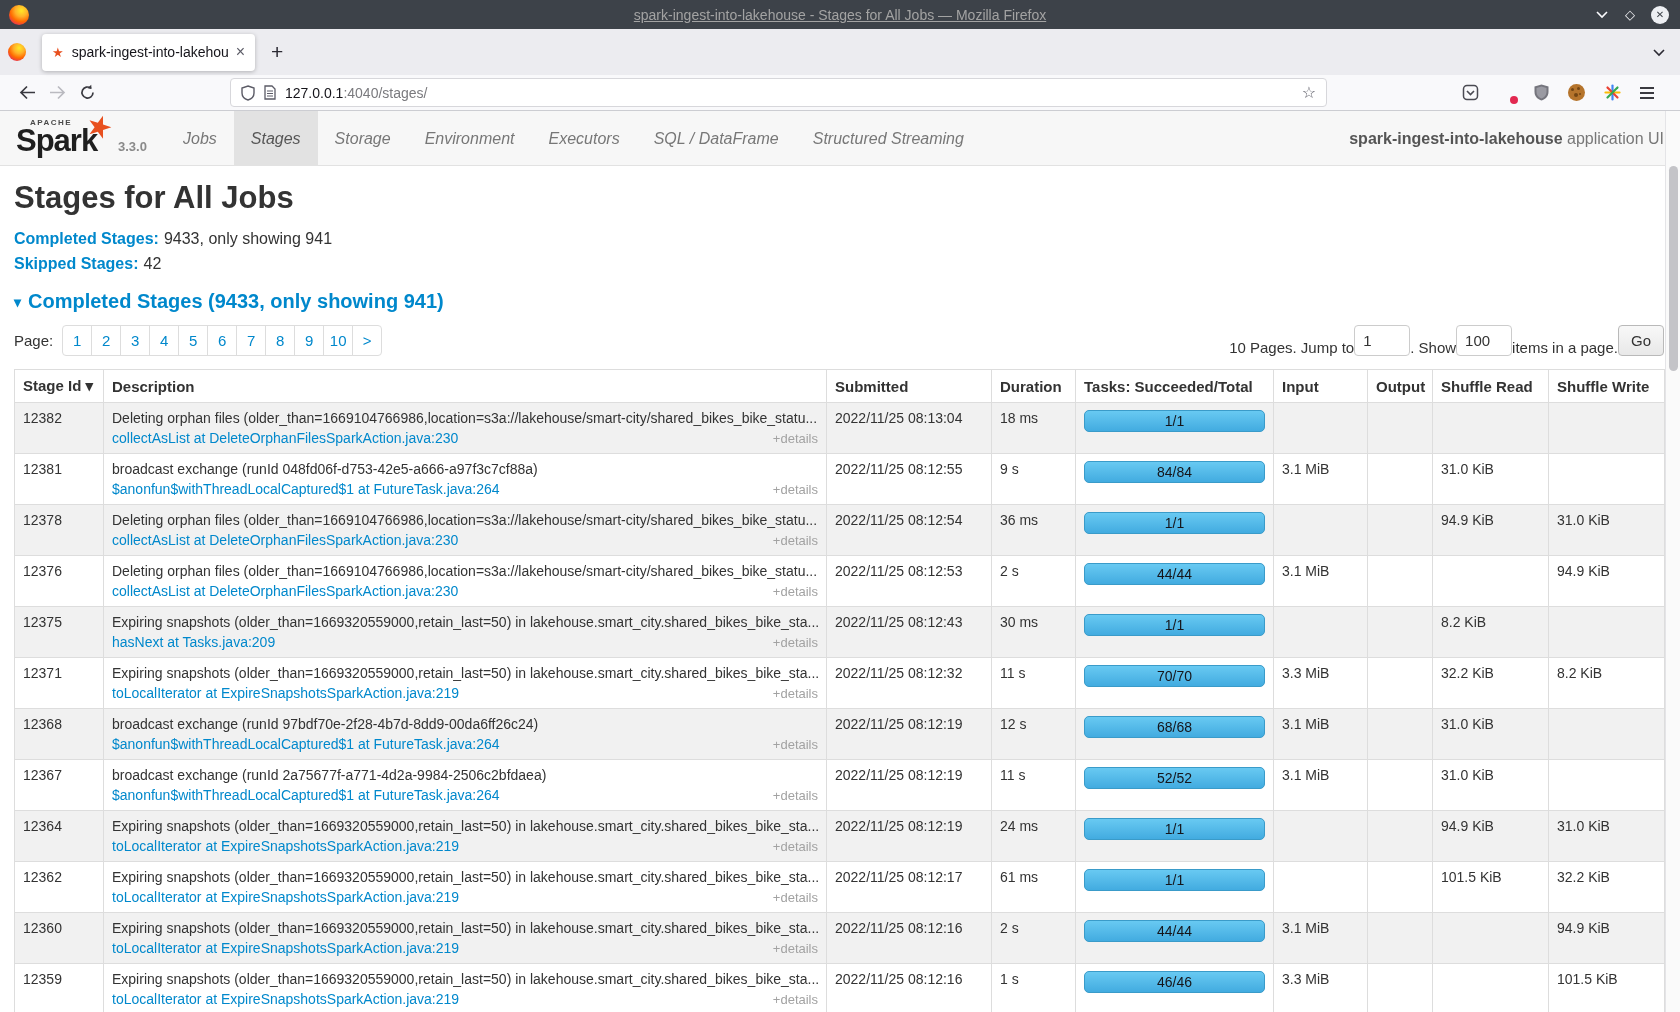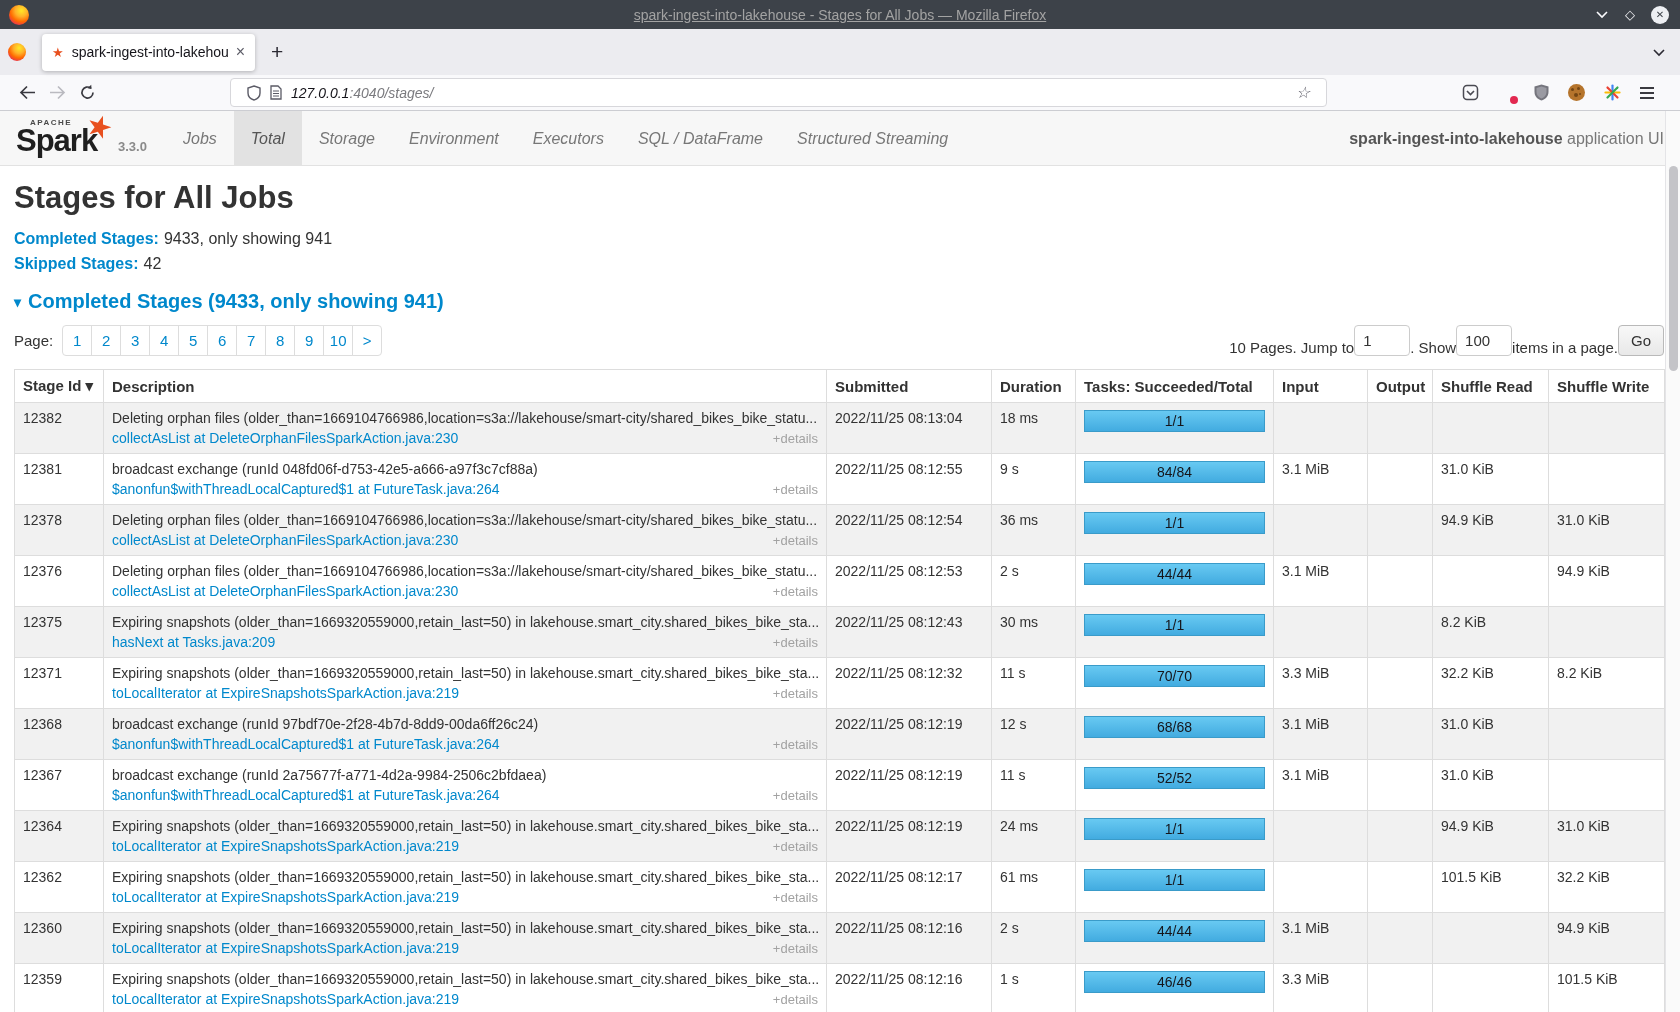--- a/index.html
+++ b/index.html
@@ -19,21 +19,21 @@
   .tabbar{height:46px;background:#ececf0;display:flex;align-items:center;}
   .tab{display:flex;align-items:center;gap:8px;background:#fff;border-radius:4px;height:37px;width:213px;padding:0 10px;margin-left:16px;box-shadow:0 1px 4px rgba(0,0,0,.25);font-size:14px;color:#15141a;}
   .favicon{color:#e8501f;font-size:13px;flex:none;}
   .tab-title{flex:1;white-space:nowrap;overflow:hidden;}
   .tab-close{color:#5b5b66;font-size:16px;flex:none;}
   .newtab{font-size:21px;color:#2b2a33;margin-left:16px;}
   .tab-chevron{margin-left:auto;margin-right:14px;}
 
   .toolbar{height:36px;background:#f9f9fb;border-bottom:1px solid #cccdd2;display:flex;align-items:center;padding:0 12px;}
   .navbtn{width:30px;display:flex;justify-content:center;flex:none;}
-  .urlbox{display:flex;align-items:center;height:29px;width:1097px;margin-left:128px;background:#fff;border:1px solid #d7d7db;border-radius:4px;padding:0 16px;gap:9px;font-style:italic;}
+  .urlbox{display:flex;align-items:center;height:29px;width:1097px;margin-left:128px;background:#fff;border:1px solid #d7d7db;border-radius:4px;padding:0 10px;gap:9px;}
   .url-text{font-size:14px;color:#15141a;}
   .url-text .muted{color:#7a7a7e;}
   .url-star{margin-left:auto;color:#5b5b66;font-size:16px;}
   .ext-icons{display:flex;align-items:center;gap:19px;margin-left:auto;padding-right:14px;}
   .badge-wrap{position:relative;width:17px;height:17px;}
   .mask-circle{width:17px;height:17px;border-radius:50%;background:#45454d;position:relative;overflow:hidden;}
   .mask-circle:after{content:"";position:absolute;left:2px;right:2px;top:6px;height:4px;border-radius:2px;background:#e7e7ea;}
   .red-badge{position:absolute;right:-3px;bottom:-3px;width:8px;height:8px;border-radius:50%;background:#e22850;}
   .cookie{width:17px;height:17px;border-radius:50%;background:#b5742c;position:relative;}
   .cookie i{position:absolute;border-radius:50%;background:#744614;}
@@ -78,21 +78,21 @@
   table.stages{margin-top:13px;border-collapse:collapse;table-layout:fixed;width:1650px;}
   col.c0{width:89px}col.c1{width:723px}col.c2{width:165px}col.c3{width:84px}col.c4{width:198px}
   col.c5{width:94px}col.c6{width:65px}col.c7{width:116px}col.c8{width:116px}
   th{border:1px solid #ddd;padding:7px 8px;text-align:left;font-size:15px;font-weight:bold;color:#333;white-space:nowrap;overflow:hidden;}
   td{border:1px solid #ddd;padding:7px 8px;vertical-align:top;font-size:14px;color:#333;white-space:nowrap;overflow:hidden;}
   tbody tr:nth-child(odd){background:#f1f1f1;}
   .desc-line{font-size:14px;white-space:nowrap;overflow:hidden;color:#333;}
   .desc-line2{display:flex;justify-content:space-between;align-items:baseline;margin-top:4px;gap:36px;}
   .stage-link{color:#0088cc;text-decoration:none;font-size:14px;white-space:nowrap;overflow:hidden;cursor:pointer;}
   .details{color:#a2a2a2;font-size:13px;margin-left:10px;cursor:pointer;}
-  .pbar{height:22px;background:linear-gradient(#68c9f2,#42abe0);border:1px solid #3a9bc9;border-radius:0;text-align:center;font-size:14px;color:#15151a;line-height:20px;}
+  .pbar{height:22px;background:linear-gradient(#68c9f2,#42abe0);border:1px solid #3a9bc9;border-radius:5px;text-align:center;font-size:14px;color:#15151a;line-height:20px;}
 
   
   .scrollbar{position:fixed;top:111px;right:0;bottom:0;width:15px;background:#fafafa;border-left:1px solid #e4e4e7;}
   .thumb{position:absolute;top:55px;left:3px;width:9px;height:205px;border-radius:5px;background:#c4c4c8;}
 
   svg{display:block;}
 </style>
 </head>
 <body>
 
@@ -188,21 +188,21 @@
 <div class="sparknav">
   <div class="nav-inner">
     <div class="spark-logo">
       <span class="logo-apache">APACHE</span>
       <span class="logo-word">Spark</span>
       <span class="logo-star">★</span>
       <span class="logo-version">3.3.0</span>
     </div>
     <div class="nav-items">
         <div class="nav-item">Jobs</div>
-        <div class="nav-item active">Total</div>
+        <div class="nav-item active">Stages</div>
         <div class="nav-item">Storage</div>
         <div class="nav-item">Environment</div>
         <div class="nav-item">Executors</div>
         <div class="nav-item">SQL / DataFrame</div>
         <div class="nav-item">Structured Streaming</div>
       </div>
     <div class="app-id">
       <b>spark-ingest-into-lakehouse</b>
       <span>application UI</span>
     </div>

